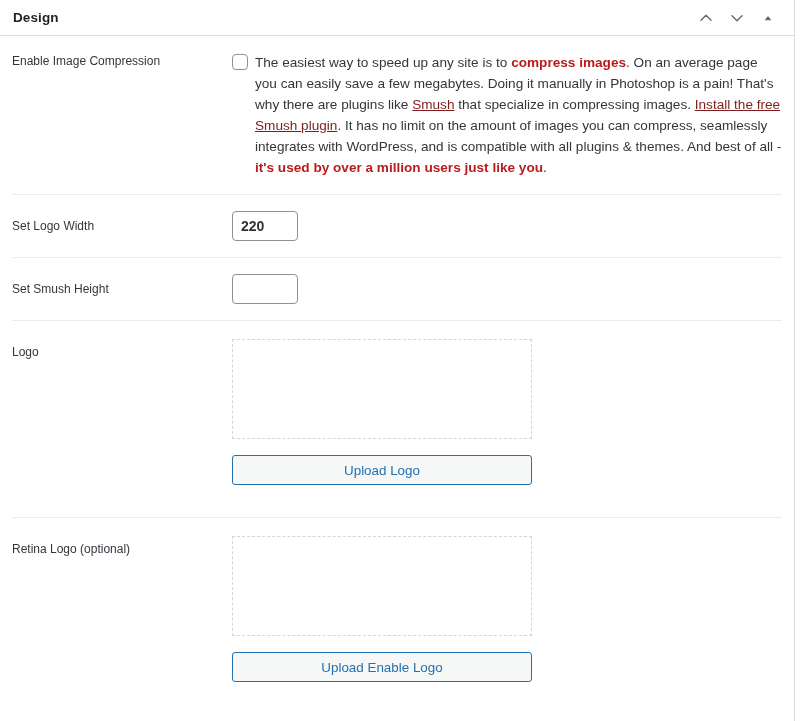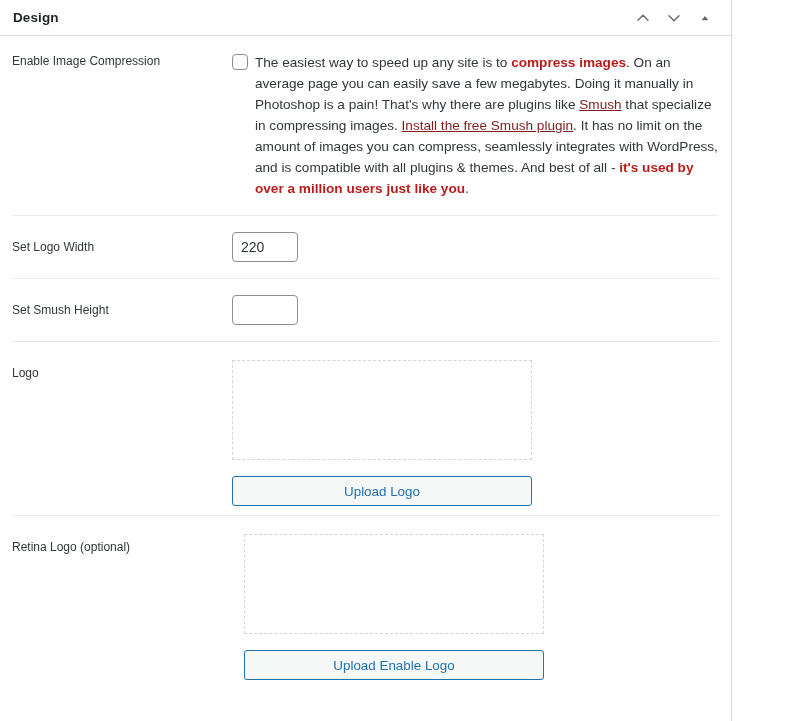--- a/index.html
+++ b/index.html
@@ -9,21 +9,21 @@
   }
   body {
     width: 805px;
     height: 721px;
     font-family: "Liberation Sans", sans-serif;
     color: #32373c;
     -webkit-font-smoothing: antialiased;
   }
 
   .panel {
-    width: 732px;
+    width: 795px;
     height: 721px;
     box-sizing: border-box;
     background: #ffffff;
     border-right: 1px solid #dcdcde;
     position: relative;
     overflow: hidden;
   }
 
   
   .panel-header {
@@ -63,21 +63,21 @@
 
   
   .rows {
     padding: 0 12px;
   }
   .row {
     display: flex;
     align-items: flex-start;
     border-bottom: 1px solid #ebebeb;
   }
-  .row:last-child { border-bottom: none; gap: 12px; }
+  .row:last-child { border-bottom: none; }
 
   .row-label {
     width: 220px;
     flex: 0 0 220px;
     box-sizing: border-box;
     font-size: 12px;
     color: #32373c;
     line-height: 1.5;
   }
   .row-field {
@@ -126,24 +126,25 @@
     height: 30px;
     box-sizing: border-box;
     border: 1px solid #8c8f94;
     border-radius: 4px;
     background: #fff;
     font-family: "Liberation Sans", sans-serif;
     font-size: 14px;
     color: #2c3338;
     padding: 0 8px;
     outline: none;
-  }
-
-  
-  .row-upload { padding: 18px 0 9px 0; }
+    font-weight: bold;
+  }
+
+  
+  .row-upload { padding: 18px 0 32px 0; }
   .row-upload .row-label { padding-top: 4px; }
   .dropzone {
     width: 300px;
     height: 100px;
     box-sizing: border-box;
     border: 1px dashed #d5d5d7;
     background: #ffffff;
   }
   .upload-btn {
     width: 300px;

